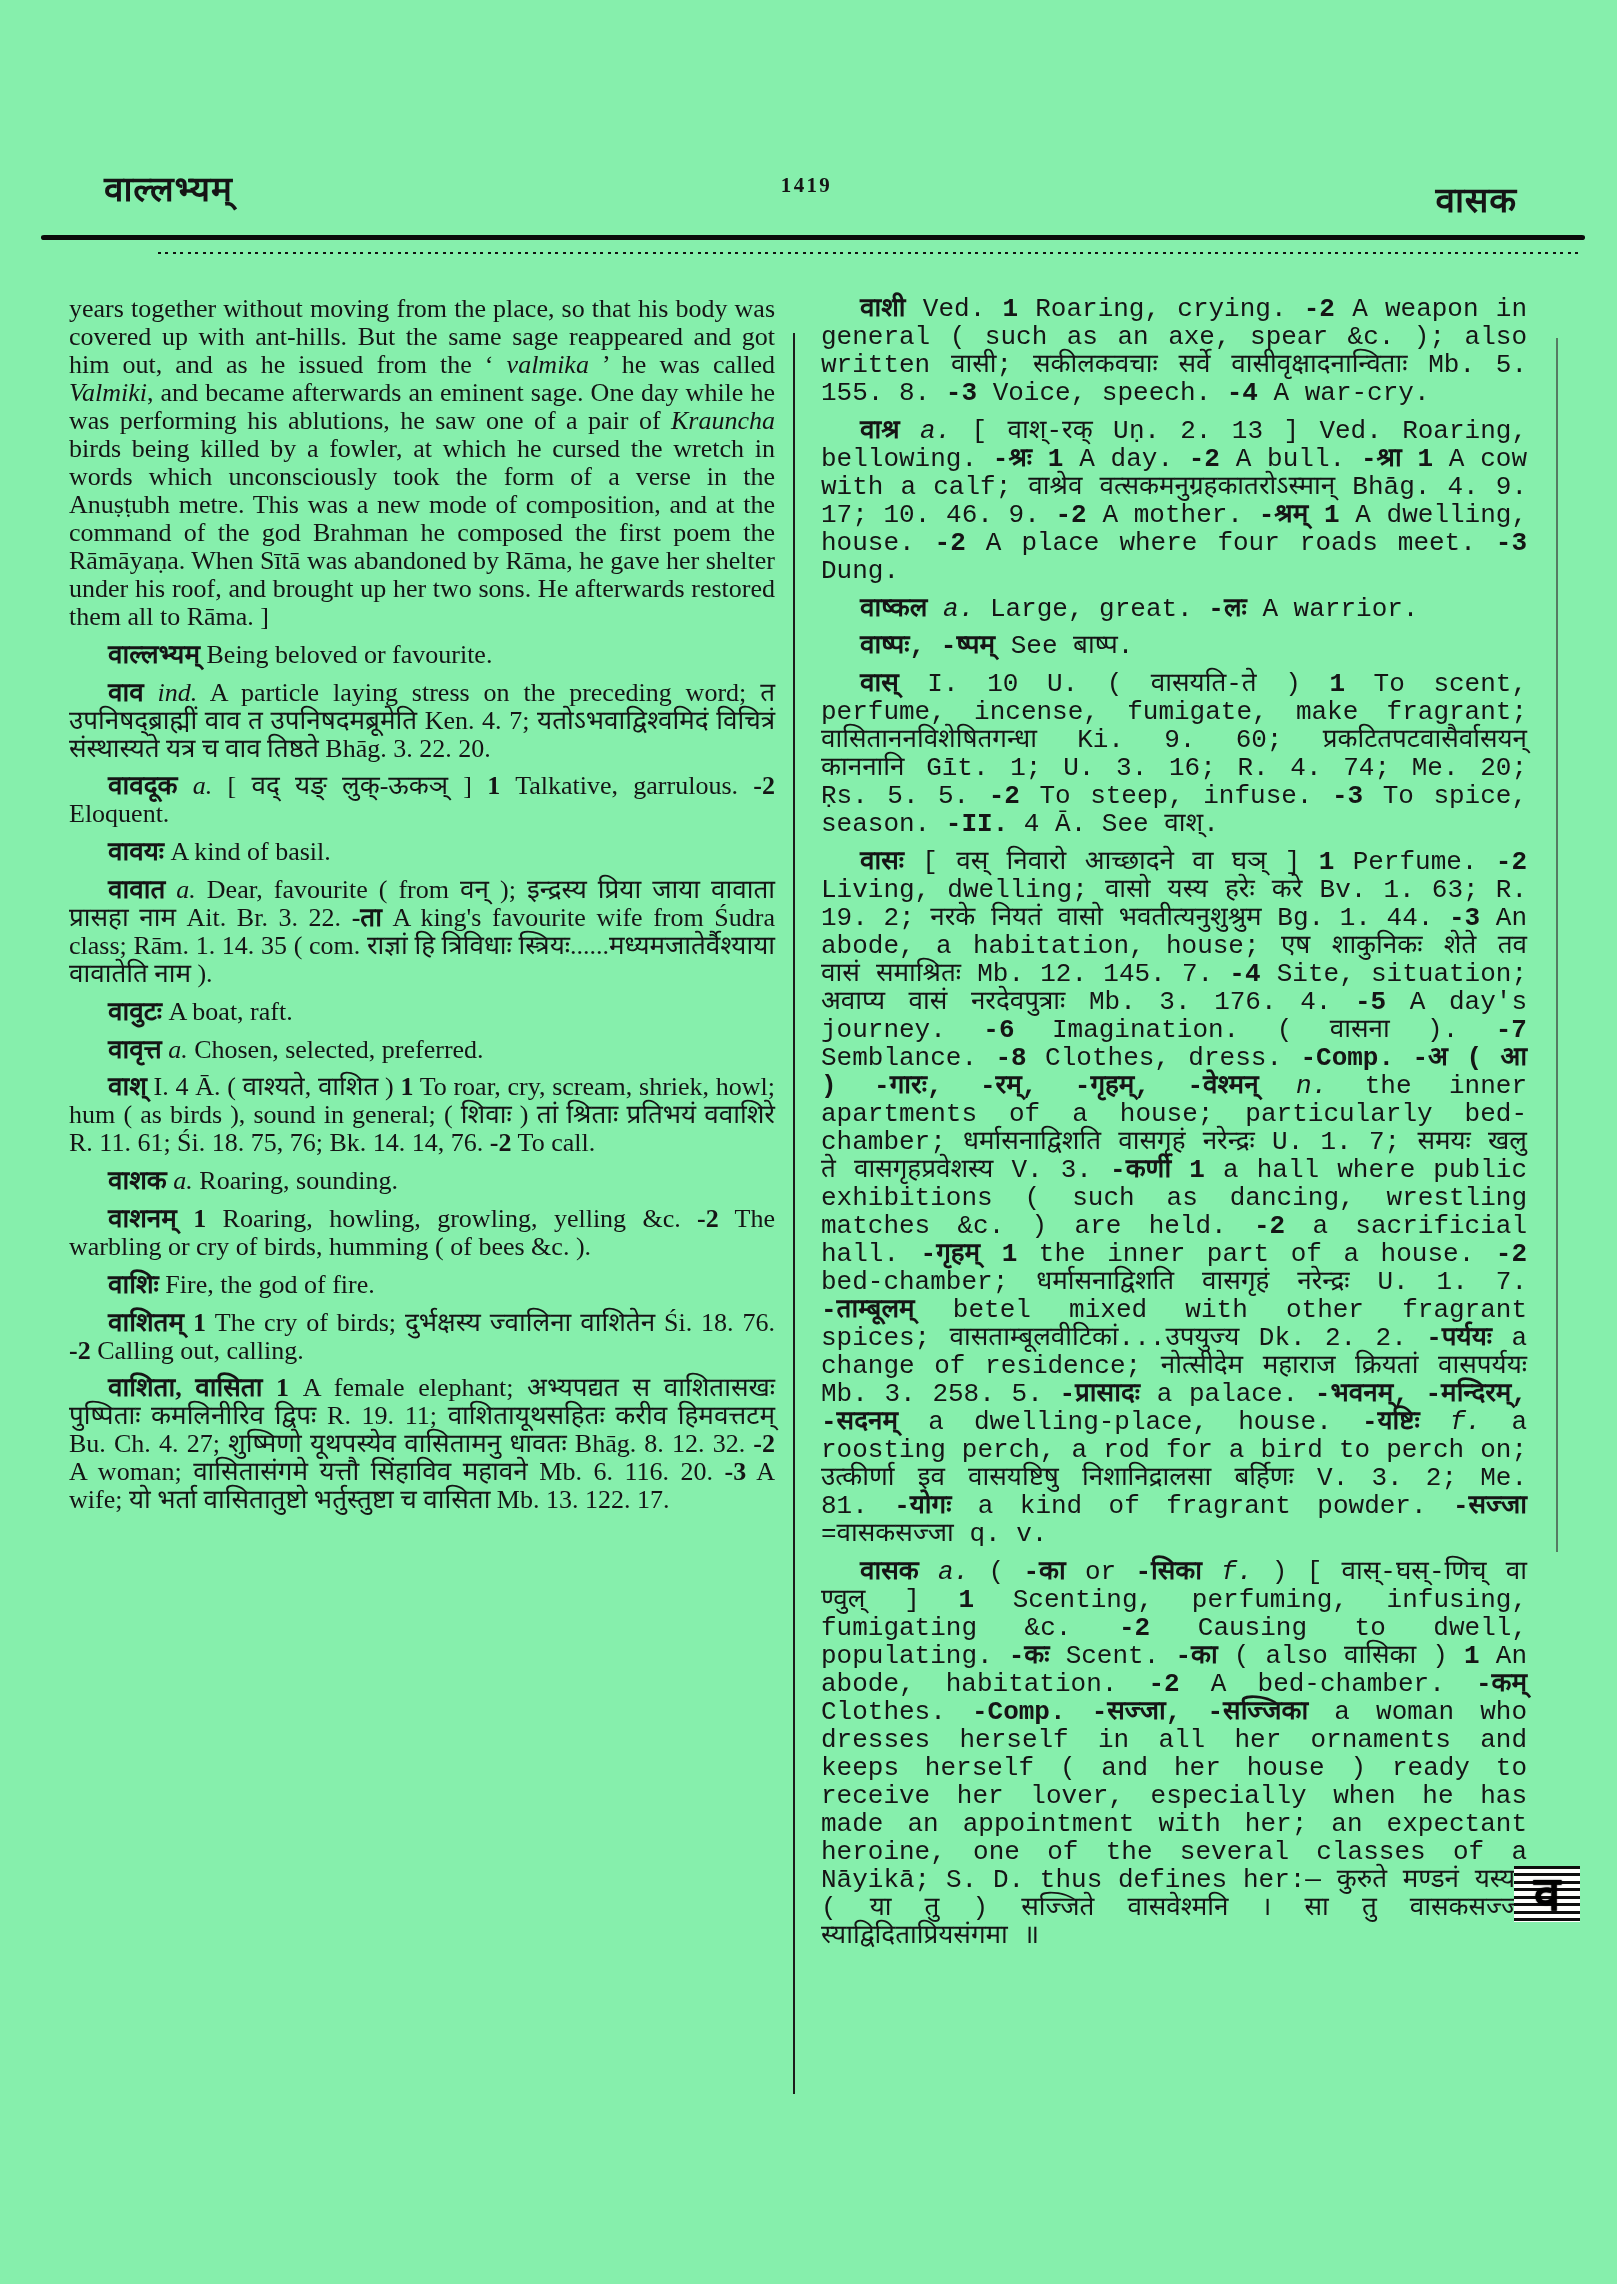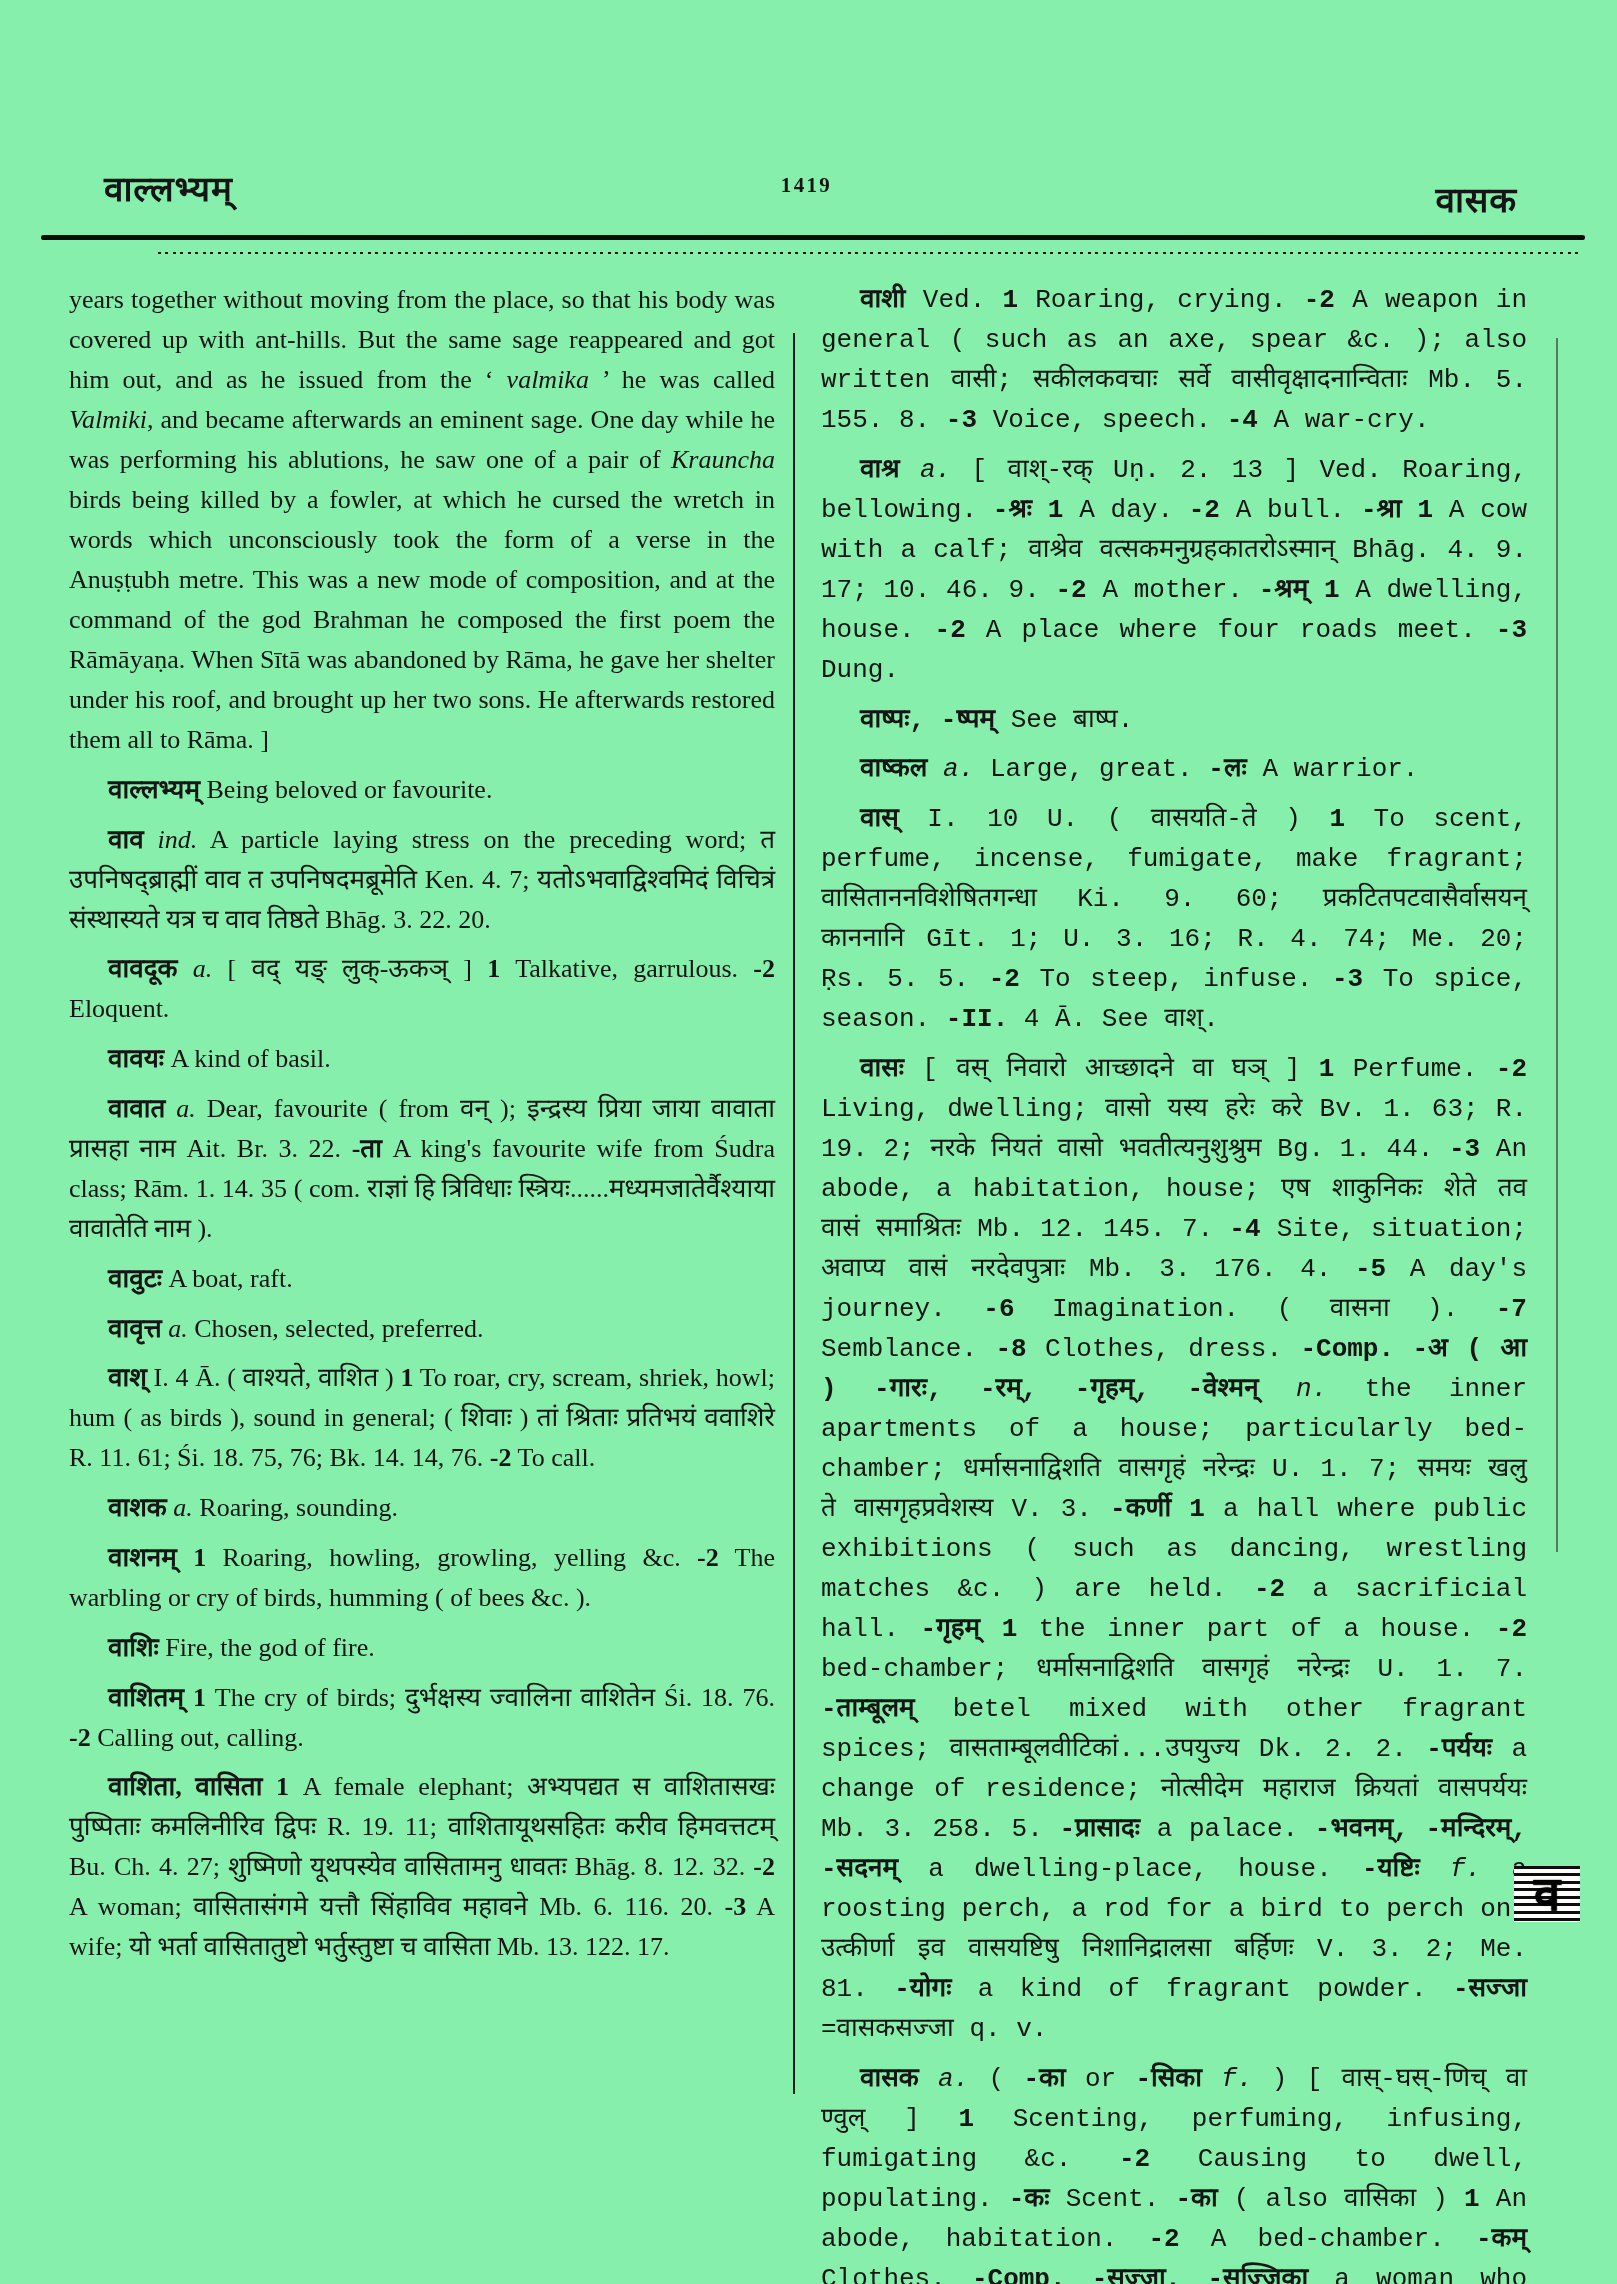--- a/index.html
+++ b/index.html
@@ -21,22 +21,22 @@
   }
   .rule-thick{
     position:absolute;left:41px;right:32px;top:235px;height:5.3px;
     background:#0b0b0b;border-radius:3px/2.3px;
   }
   .rule-dotted{
     position:absolute;left:158px;right:35px;top:252px;height:2.3px;
     background:repeating-linear-gradient(90deg,#111 0 3px,transparent 3px 7.5px);
   }
   .col{
-    position:absolute;top:280px;width:706px;
-    font-size:26px;line-height:40px;text-align:justify;
+    position:absolute;top:295px;width:706px;
+    font-size:26px;line-height:28px;text-align:justify;
   }
   .col-left{left:69px;}
   .col-right{left:821px;font-family:Liberation Mono, monospace;}
   .col p{margin:0 0 9.8px 0;text-indent:39px;}
   .col p.cont{text-indent:0;}
   .col b{font-weight:bold;}
   .col i{font-style:italic;}
   .divider{
     position:absolute;left:793px;top:333px;width:2.3px;height:1761px;
     background:#1c1c1c;
@@ -82,22 +82,22 @@
     <p class="entry"><b>वाशिः</b> Fire, the god of fire.</p>
     <p class="entry"><b>वाशितम्</b> <b>1</b> The cry of birds; दुर्भक्षस्य ज्वालिना वाशितेन Śi. 18. 76. <b>-2</b> Calling out, calling.</p>
     <p class="entry"><b>वाशिता, वासिता</b> <b>1</b> A female elephant; अभ्यपद्यत स वाशितासखः पुष्पिताः कमलिनीरिव द्विपः R. 19. 11; वाशितायूथसहितः करीव हिमवत्तटम् Bu. Ch. 4. 27; शुष्मिणो यूथपस्येव वासितामनु धावतः Bhāg. 8. 12. 32. <b>-2</b> A woman; वासितासंगमे यत्तौ सिंहाविव महावने Mb. 6. 116. 20. <b>-3</b> A wife; यो भर्ता वासितातुष्टो भर्तुस्तुष्टा च वासिता Mb. 13. 122. 17.</p>
   </div>
 
   <div class="divider"></div>
 
   <div class="col col-right">
     <p class="entry"><b>वाशी</b> Ved. <b>1</b> Roaring, crying. <b>-2</b> A weapon in general ( such as an axe, spear &amp;c. ); also written वासी; सकीलकवचाः सर्वे वासीवृक्षादनान्विताः Mb. 5. 155. 8. <b>-3</b> Voice, speech. <b>-4</b> A war-cry.</p>
     <p class="entry"><b>वाश्र</b> <i>a.</i> [ वाश्-रक् Uṇ. 2. 13 ] Ved. Roaring, bellowing. <b>-श्रः</b> <b>1</b> A day. <b>-2</b> A bull. <b>-श्रा</b> <b>1</b> A cow with a calf; वाश्रेव वत्सकमनुग्रहकातरोऽस्मान् Bhāg. 4. 9. 17; 10. 46. 9. <b>-2</b> A mother. <b>-श्रम्</b> <b>1</b> A dwelling, house. <b>-2</b> A place where four roads meet. <b>-3</b> Dung.</p>
+    <p class="entry"><b>वाष्कल</b> <i>a.</i> Large, great. <b>-लः</b> A warrior.</p>
     <p class="entry"><b>वाष्पः, -ष्पम्</b> See बाष्प.</p>
-    <p class="entry"><b>वाष्कल</b> <i>a.</i> Large, great. <b>-लः</b> A warrior.</p>
     <p class="entry"><b>वास्</b> I. 10 U. ( वासयति-ते ) <b>1</b> To scent, perfume, incense, fumigate, make fragrant; वासिताननविशेषितगन्धा Ki. 9. 60; प्रकटितपटवासैर्वासयन् काननानि Gīt. 1; U. 3. 16; R. 4. 74; Me. 20; Ṛs. 5. 5. <b>-2</b> To steep, infuse. <b>-3</b> To spice, season. <b>-II.</b> 4 Ā. See वाश्.</p>
     <p class="entry"><b>वासः</b> [ वस् निवारो आच्छादने वा घञ् ] <b>1</b> Perfume. <b>-2</b> Living, dwelling; वासो यस्य हरेः करे Bv. 1. 63; R. 19. 2; नरके नियतं वासो भवतीत्यनुशुश्रुम Bg. 1. 44. <b>-3</b> An abode, a habitation, house; एष शाकुनिकः शेते तव वासं समाश्रितः Mb. 12. 145. 7. <b>-4</b> Site, situation; अवाप्य वासं नरदेवपुत्राः Mb. 3. 176. 4. <b>-5</b> A day's journey. <b>-6</b> Imagination. ( वासना ). <b>-7</b> Semblance. <b>-8</b> Clothes, dress. <b>-Comp.</b> <b>-अ ( आ ) -गारः, -रम्, -गृहम्, -वेश्मन्</b> <i>n.</i> the inner apartments of a house; particularly bed-chamber; धर्मासनाद्विशति वासगृहं नरेन्द्रः U. 1. 7; समयः खलु ते वासगृहप्रवेशस्य V. 3. <b>-कर्णी</b> <b>1</b> a hall where public exhibitions ( such as dancing, wrestling matches &amp;c. ) are held. <b>-2</b> a sacrificial hall. <b>-गृहम्</b> <b>1</b> the inner part of a house. <b>-2</b> bed-chamber; धर्मासनाद्विशति वासगृहं नरेन्द्रः U. 1. 7. <b>-ताम्बूलम्</b> betel mixed with other fragrant spices; वासताम्बूलवीटिकां...उपयुज्य Dk. 2. 2. <b>-पर्ययः</b> a change of residence; नोत्सीदेम महाराज क्रियतां वासपर्ययः Mb. 3. 258. 5. <b>-प्रासादः</b> a palace. <b>-भवनम्, -मन्दिरम्, -सदनम्</b> a dwelling-place, house. <b>-यष्टिः</b> <i>f.</i> a roosting perch, a rod for a bird to perch on; उत्कीर्णा इव वासयष्टिषु निशानिद्रालसा बर्हिणः V. 3. 2; Me. 81. <b>-योगः</b> a kind of fragrant powder. <b>-सज्जा</b> =वासकसज्जा q. v.</p>
     <p class="entry"><b>वासक</b> <i>a.</i> ( <b>-का</b> or <b>-सिका</b> <i>f.</i> ) [ वास्-घस्-णिच् वा ण्वुल् ] <b>1</b> Scenting, perfuming, infusing, fumigating &amp;c. <b>-2</b> Causing to dwell, populating. <b>-कः</b> Scent. <b>-का</b> ( also वासिका ) <b>1</b> An abode, habitation. <b>-2</b> A bed-chamber. <b>-कम्</b> Clothes. <b>-Comp.</b> <b>-सज्जा, -सज्जिका</b> a woman who dresses herself in all her ornaments and keeps herself ( and her house ) ready to receive her lover, especially when he has made an appointment with her; an expectant heroine, one of the several classes of a Nāyikā; S. D. thus defines her:— कुरुते मण्डनं यस्याः ( या तु ) सज्जिते वासवेश्मनि । सा तु वासकसज्जा स्याद्विदिताप्रियसंगमा ॥</p>
   </div>
 
   <div class="edge-line"></div>
 
   <div class="thumb-index">
     <span>व</span>
   </div>

